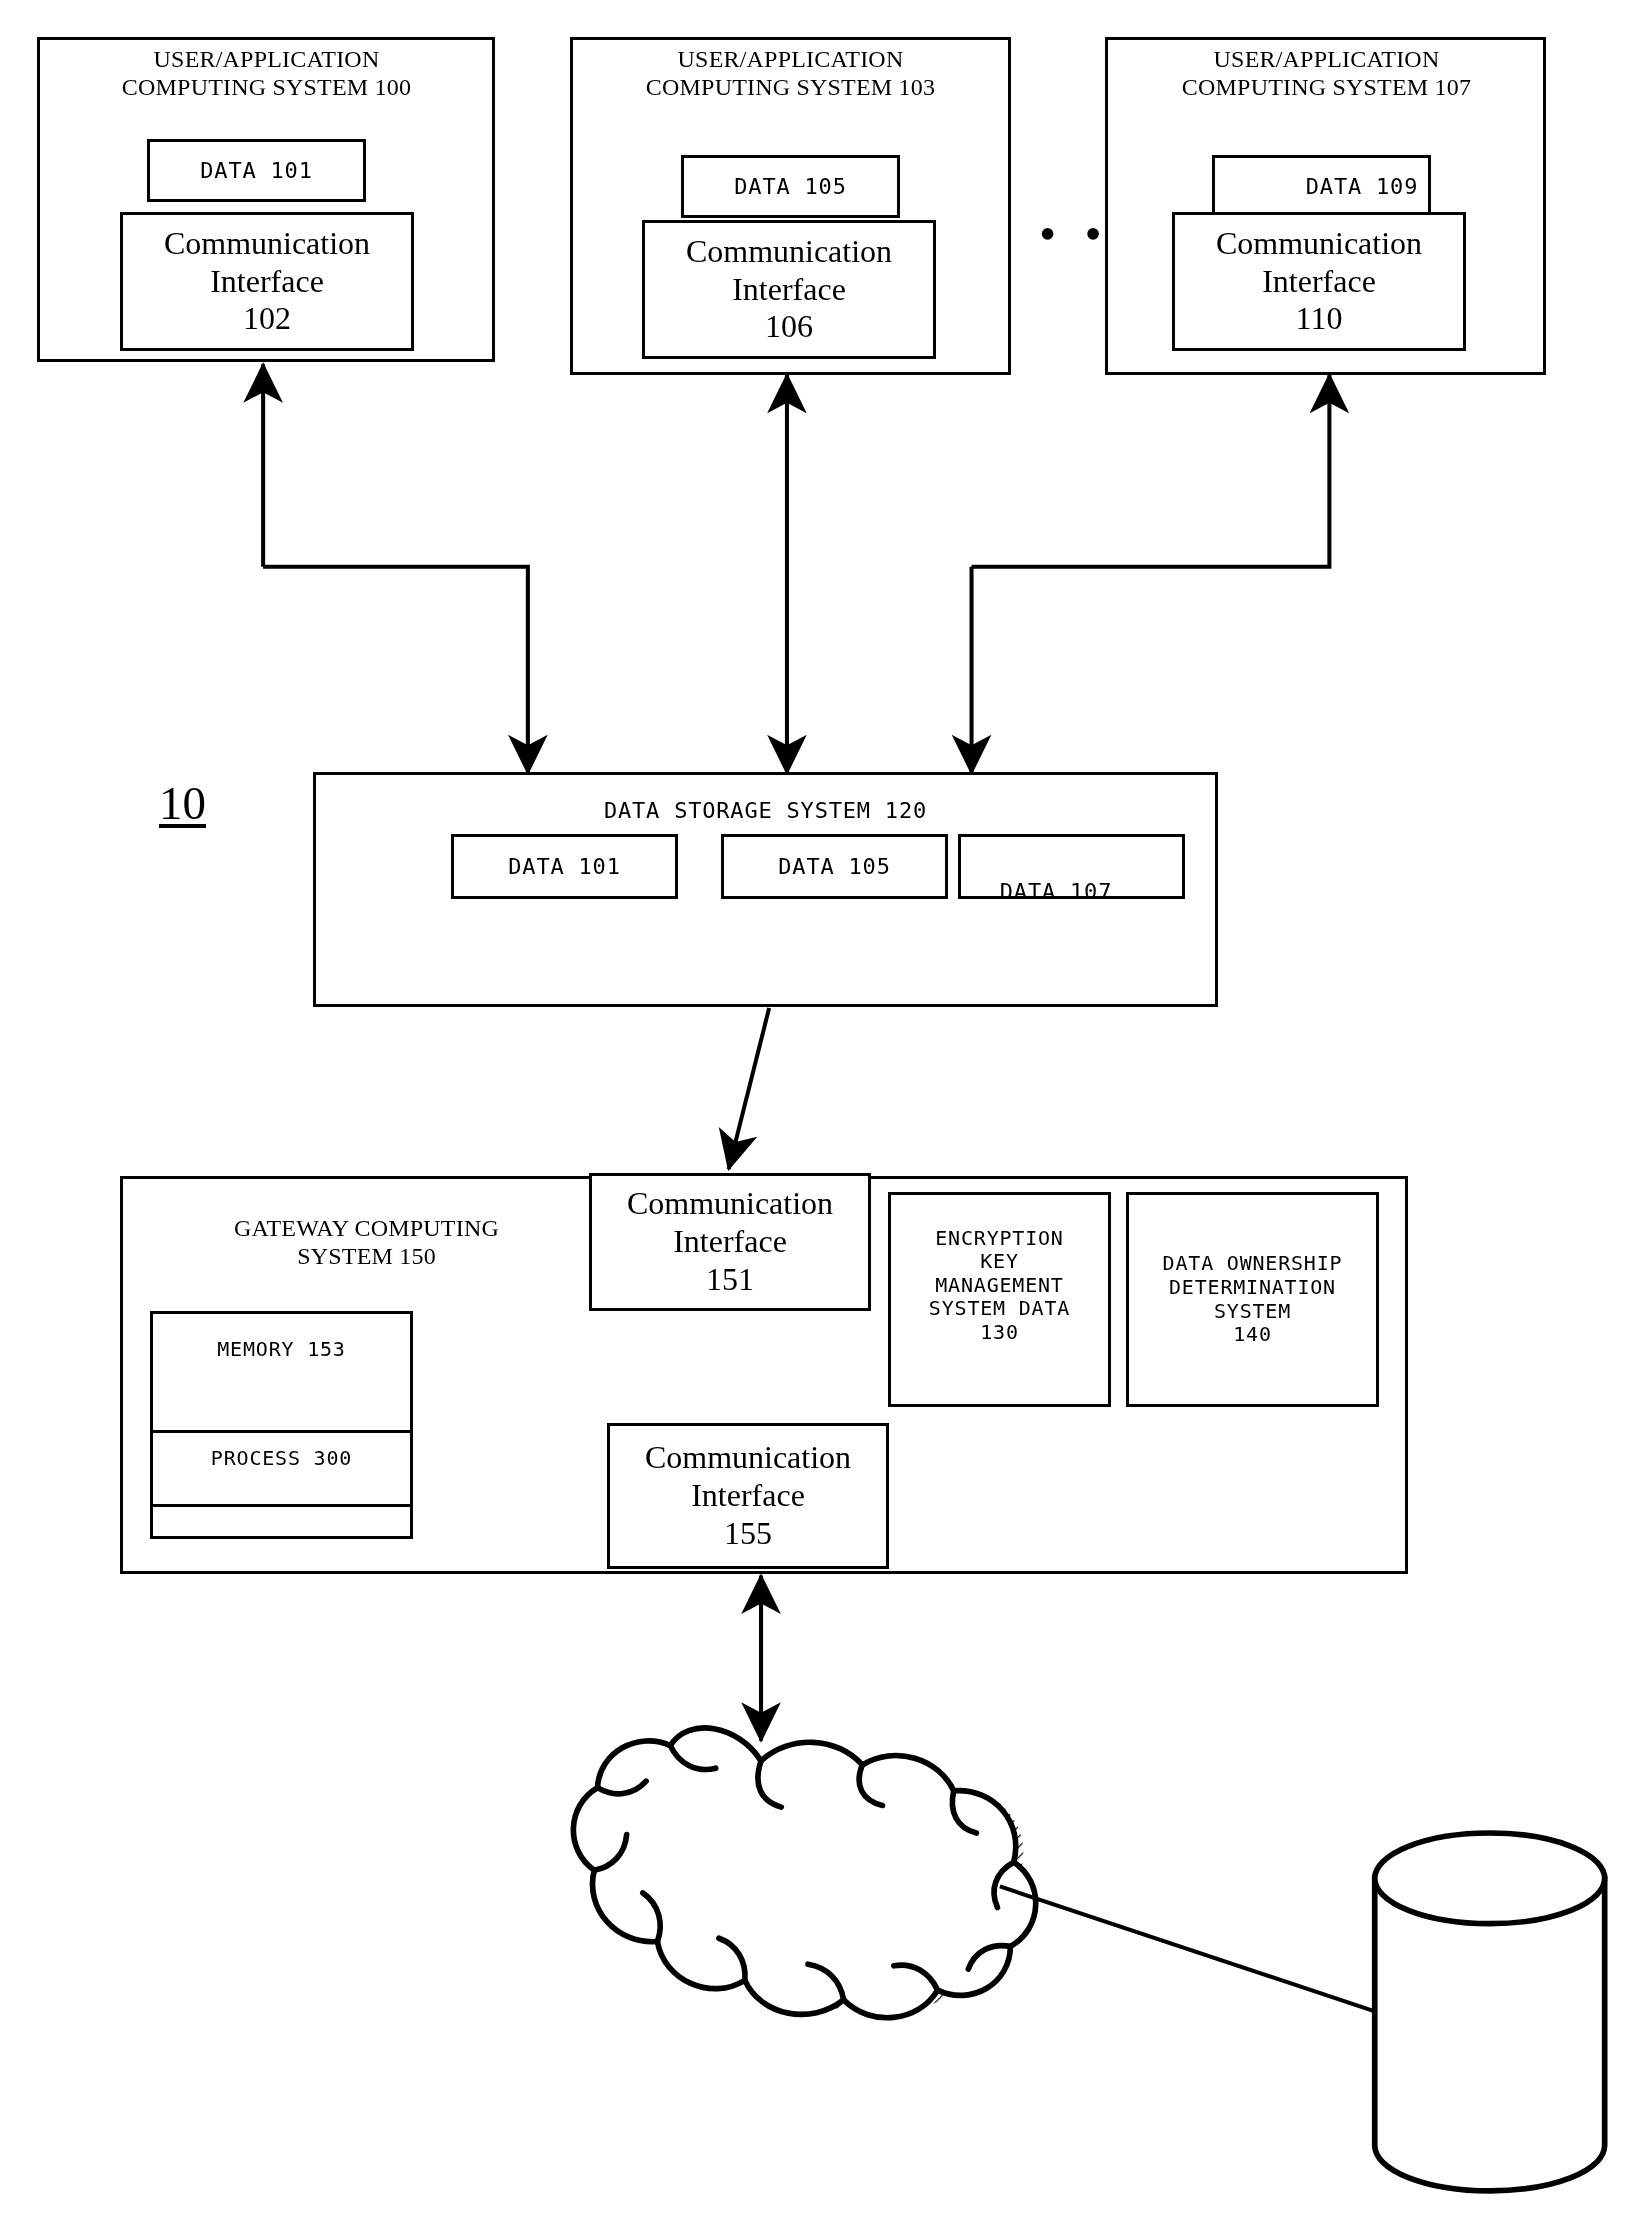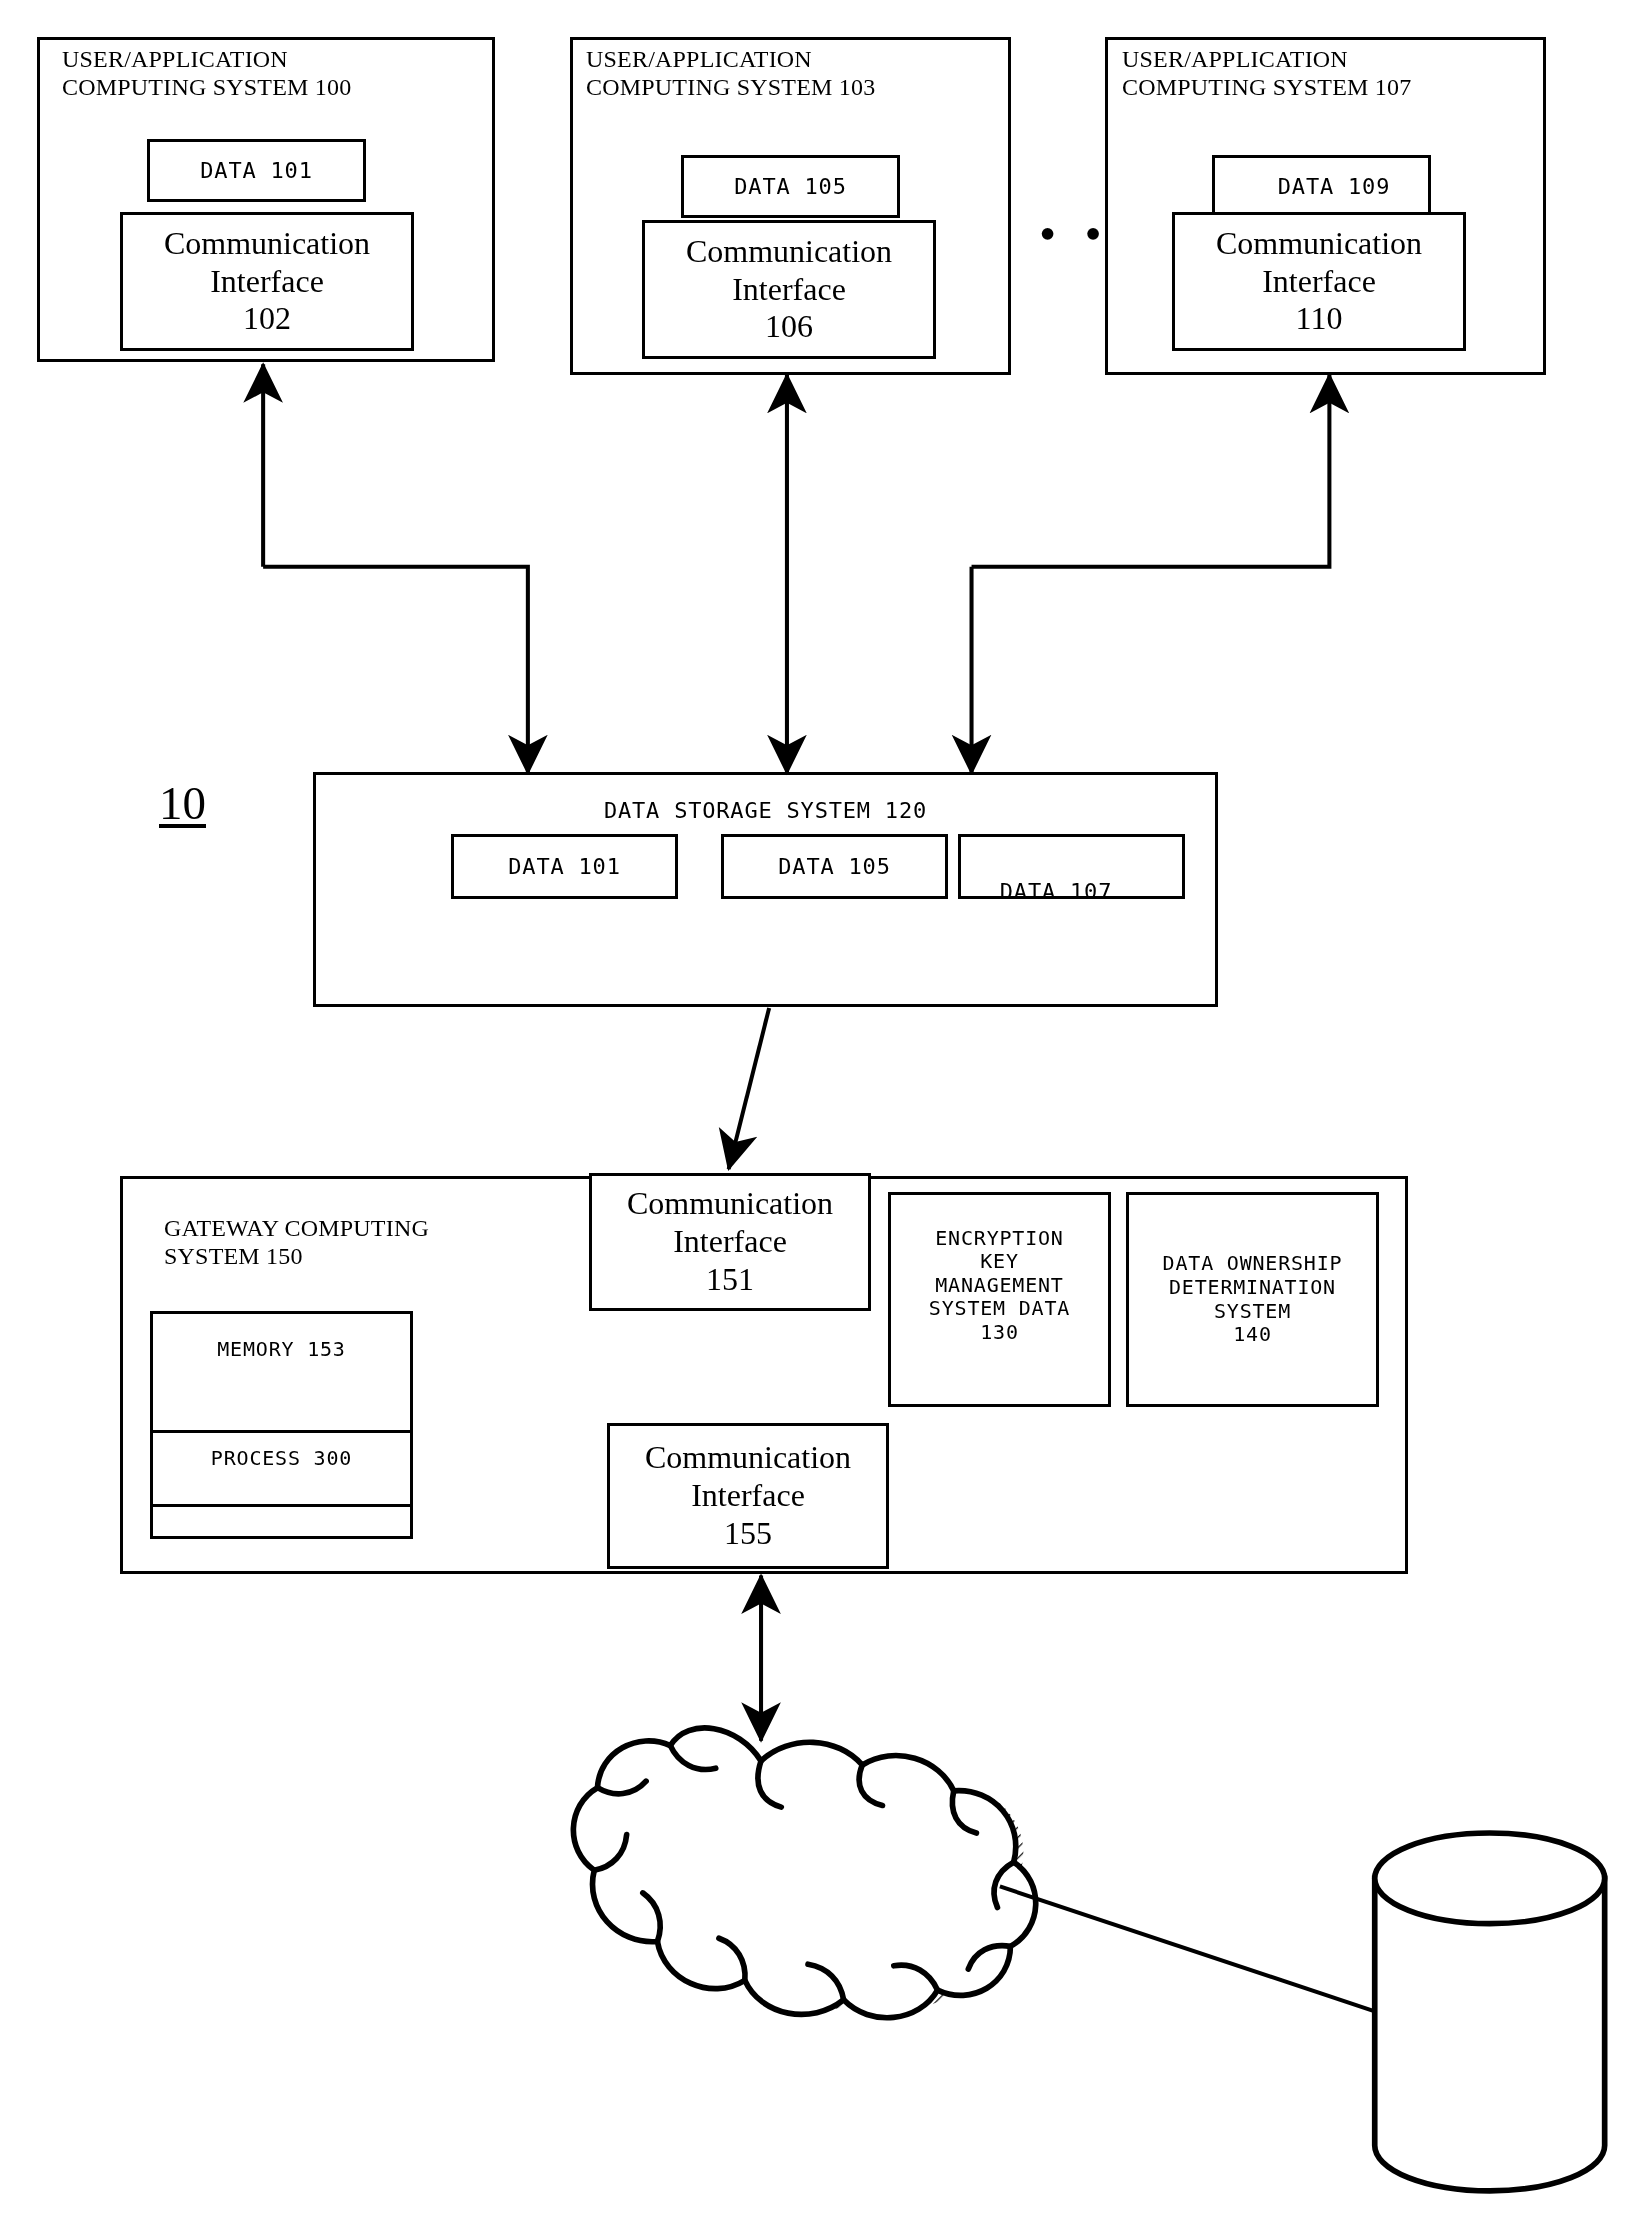--- a/index.html
+++ b/index.html
@@ -17,20 +17,21 @@
     color: #000000;
   }
   .box {
     position: absolute;
     border: 3.2px solid #000;
     background: #fff;
     box-sizing: border-box;
   }
   .lbl {
     position: absolute;
+    text-align: center;
     line-height: 1.18;
     white-space: pre-line;
   }
   .serif-caps {
     font-family: "Liberation Serif", "DejaVu Serif", serif;
     font-size: 24px;
     letter-spacing: 0.2px;
   }
   .serif-big {
     font-family: "Liberation Serif", "DejaVu Serif", serif;
@@ -100,21 +101,21 @@
   <div class="lbl serif-big center-txt" style="left:642px; top:220px; width:294px; height:139px;">Communication
 Interface
 106</div>
 
   <div class="dots" style="left:1039px; top:209px;">• • •</div>
 
   <div class="box" style="left:1105px; top:37px; width:441px; height:338px;"></div>
   <div class="lbl serif-caps" style="left:1122px; top:45px; width:409px;">USER/APPLICATION
 COMPUTING SYSTEM 107</div>
   <div class="box" style="left:1212px; top:155px; width:219px; height:63px;"></div>
-  <div class="lbl mono center-txt" style="left:1212px; top:155px; width:244px; height:63px;">DATA 109</div>
+  <div class="lbl mono center-txt" style="left:1212px; top:155px; width:244px; height:63px;padding-left:28px;">DATA 109</div>
   <div class="box" style="left:1172px; top:212px; width:294px; height:139px;"></div>
   <div class="lbl serif-big center-txt" style="left:1172px; top:212px; width:294px; height:139px;">Communication
 Interface
 110</div>
 
   <div class="fignum" style="left:159px; top:776px;">10</div>
 
   <div class="box" style="left:313px; top:772px; width:905px; height:235px;"></div>
   <div class="lbl mono" style="left:313px; top:798px; width:905px; text-align:center;">DATA STORAGE SYSTEM 120</div>
 

